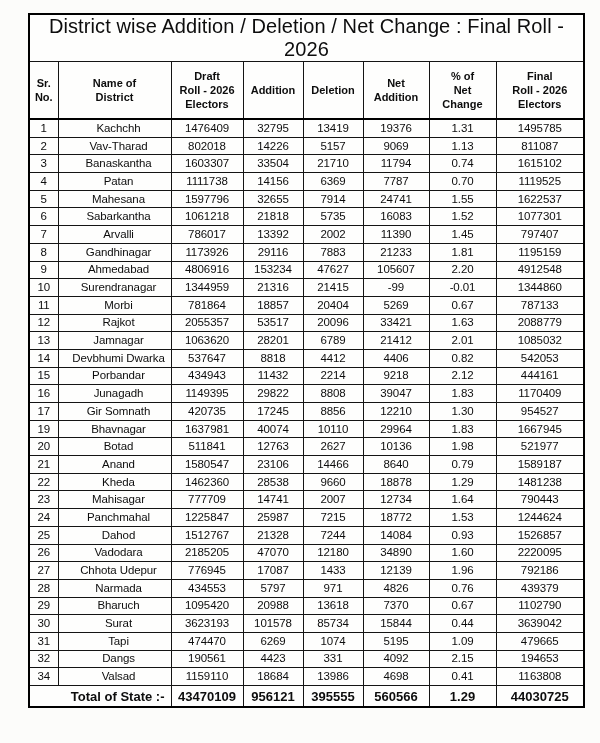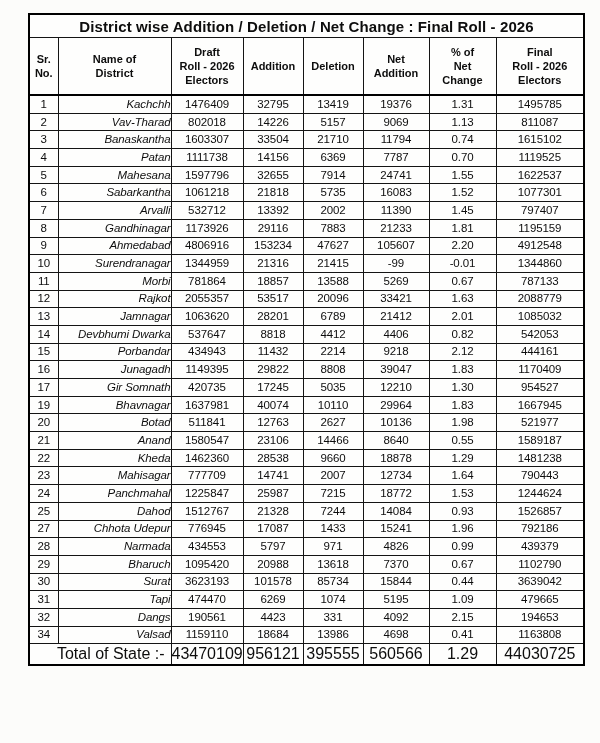--- a/index.html
+++ b/index.html
@@ -30,48 +30,47 @@
   table.roll-table td {
     border: 1px solid #141414;
     padding: 0;
     vertical-align: middle;
     text-align: center;
     overflow: hidden;
   }
   table.roll-table { border: 2px solid #000; }
   th.title {
     height: 22px;
-    font-size: 15px;
-    font-weight: bold;
+    font-size: 20px;
+    font-weight: normal;
     letter-spacing: 0.1px;
     border-bottom: 2px solid #000;
   }
   tr.head th {
     height: 56px;
     font-size: 11px;
     font-weight: bold;
     line-height: 1.3;
     white-space: pre-line;
     border-bottom: 2px solid #000;
   }
   tbody td {
     height: 16.7px;
     font-size: 11.5px;
     line-height: 15px;
     letter-spacing: -0.1px;
   }
   tbody td.c1 {
-    text-align: right;
+    text-align: center;
     padding-left: 8px;
-    font-style: italic;
   }
   tfoot td {
     height: 20px;
-    font-size: 16px;
-    font-weight: normal;
+    font-size: 13px;
+    font-weight: bold;
     border-top: 2px solid #000;
     margin-left: 17px;
   }
   tfoot td.tlabel {
     text-align: right;
     padding-right: 6px;
   }
 </style>
 </head>
 <body>
@@ -169,21 +168,21 @@
           <td class="c2">1061218</td>
           <td class="c3">21818</td>
           <td class="c4">5735</td>
           <td class="c5">16083</td>
           <td class="c6">1.52</td>
           <td class="c7">1077301</td>
         </tr>
         <tr>
           <td class="c0">7</td>
           <td class="c1">Arvalli</td>
-          <td class="c2">532712</td>
+          <td class="c2">786017</td>
           <td class="c3">13392</td>
           <td class="c4">2002</td>
           <td class="c5">11390</td>
           <td class="c6">1.45</td>
           <td class="c7">797407</td>
         </tr>
         <tr>
           <td class="c0">8</td>
           <td class="c1">Gandhinagar</td>
           <td class="c2">1173926</td>
@@ -211,21 +210,21 @@
           <td class="c4">21415</td>
           <td class="c5">-99</td>
           <td class="c6">-0.01</td>
           <td class="c7">1344860</td>
         </tr>
         <tr>
           <td class="c0">11</td>
           <td class="c1">Morbi</td>
           <td class="c2">781864</td>
           <td class="c3">18857</td>
-          <td class="c4">13588</td>
+          <td class="c4">20404</td>
           <td class="c5">5269</td>
           <td class="c6">0.67</td>
           <td class="c7">787133</td>
         </tr>
         <tr>
           <td class="c0">12</td>
           <td class="c1">Rajkot</td>
           <td class="c2">2055357</td>
           <td class="c3">53517</td>
           <td class="c4">20096</td>
@@ -271,21 +270,21 @@
           <td class="c4">8808</td>
           <td class="c5">39047</td>
           <td class="c6">1.83</td>
           <td class="c7">1170409</td>
         </tr>
         <tr>
           <td class="c0">17</td>
           <td class="c1">Gir Somnath</td>
           <td class="c2">420735</td>
           <td class="c3">17245</td>
-          <td class="c4">5035</td>
+          <td class="c4">8856</td>
           <td class="c5">12210</td>
           <td class="c6">1.30</td>
           <td class="c7">954527</td>
         </tr>
         <tr>
           <td class="c0">19</td>
           <td class="c1">Bhavnagar</td>
           <td class="c2">1637981</td>
           <td class="c3">40074</td>
           <td class="c4">10110</td>
@@ -303,21 +302,21 @@
           <td class="c6">1.98</td>
           <td class="c7">521977</td>
         </tr>
         <tr>
           <td class="c0">21</td>
           <td class="c1">Anand</td>
           <td class="c2">1580547</td>
           <td class="c3">23106</td>
           <td class="c4">14466</td>
           <td class="c5">8640</td>
-          <td class="c6">0.55</td>
+          <td class="c6">0.79</td>
           <td class="c7">1589187</td>
         </tr>
         <tr>
           <td class="c0">22</td>
           <td class="c1">Kheda</td>
           <td class="c2">1462360</td>
           <td class="c3">28538</td>
           <td class="c4">9660</td>
           <td class="c5">18878</td>
           <td class="c6">1.29</td>
@@ -347,37 +346,47 @@
           <td class="c0">25</td>
           <td class="c1">Dahod</td>
           <td class="c2">1512767</td>
           <td class="c3">21328</td>
           <td class="c4">7244</td>
           <td class="c5">14084</td>
           <td class="c6">0.93</td>
           <td class="c7">1526857</td>
         </tr>
         <tr>
+          <td class="c0">26</td>
+          <td class="c1">Vadodara</td>
+          <td class="c2">2185205</td>
+          <td class="c3">47070</td>
+          <td class="c4">12180</td>
+          <td class="c5">34890</td>
+          <td class="c6">1.60</td>
+          <td class="c7">2220095</td>
+        </tr>
+        <tr>
           <td class="c0">27</td>
           <td class="c1">Chhota Udepur</td>
           <td class="c2">776945</td>
           <td class="c3">17087</td>
           <td class="c4">1433</td>
-          <td class="c5">15241</td>
+          <td class="c5">12139</td>
           <td class="c6">1.96</td>
           <td class="c7">792186</td>
         </tr>
         <tr>
           <td class="c0">28</td>
           <td class="c1">Narmada</td>
           <td class="c2">434553</td>
           <td class="c3">5797</td>
           <td class="c4">971</td>
           <td class="c5">4826</td>
-          <td class="c6">0.99</td>
+          <td class="c6">0.76</td>
           <td class="c7">439379</td>
         </tr>
         <tr>
           <td class="c0">29</td>
           <td class="c1">Bharuch</td>
           <td class="c2">1095420</td>
           <td class="c3">20988</td>
           <td class="c4">13618</td>
           <td class="c5">7370</td>
           <td class="c6">0.67</td>

